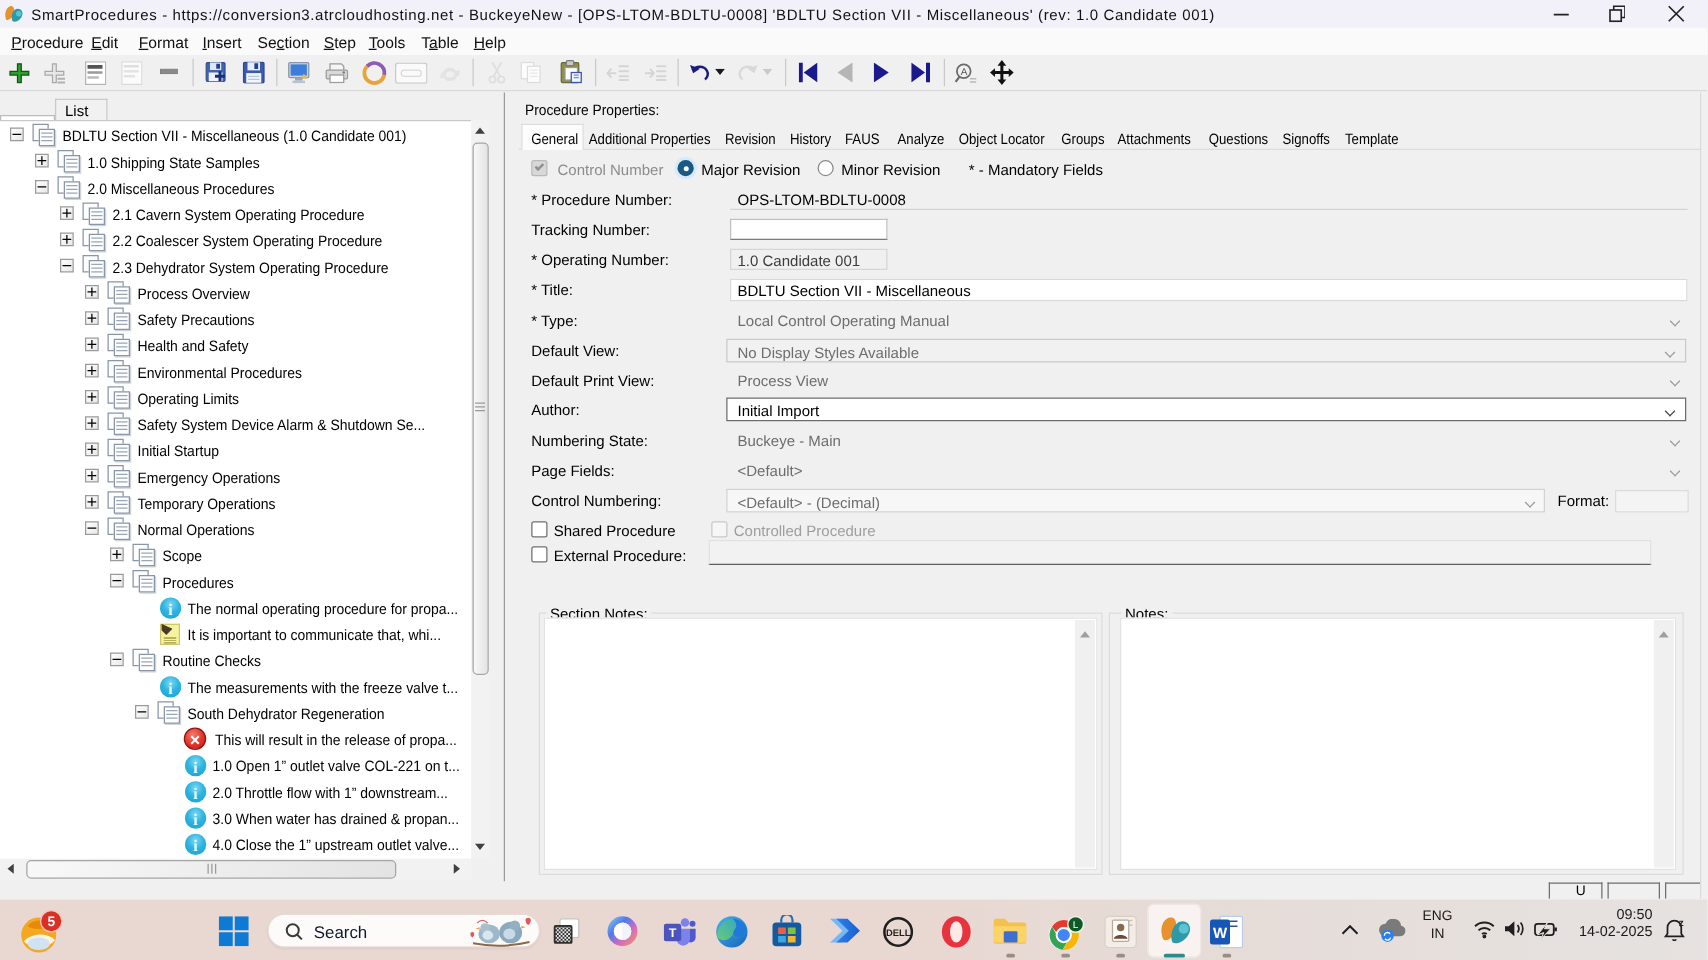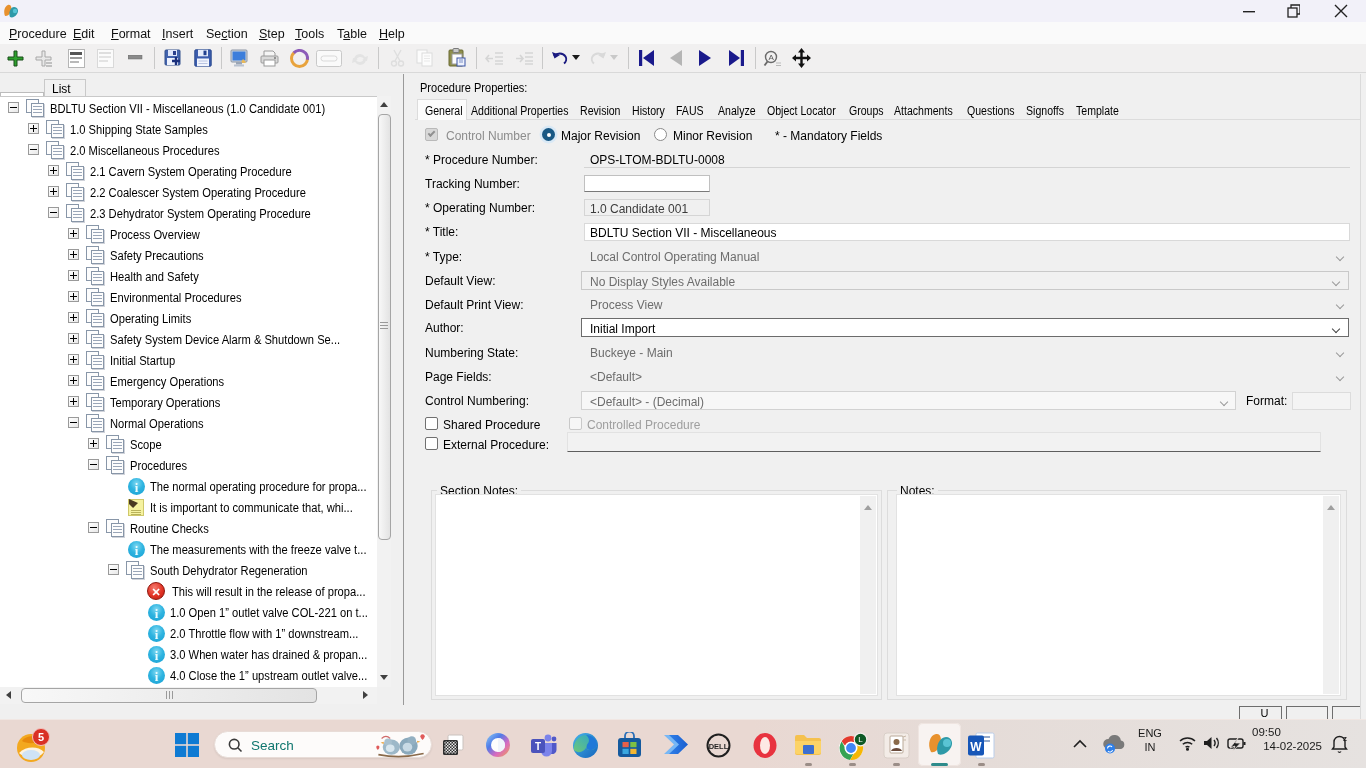--- a/index.html
+++ b/index.html
@@ -65,20 +65,21 @@
 </style>
 </head>
 <body>
 
 <div id="titlebar">
   <svg class="abs" style="left:3px;top:3px" width="17" height="16" viewBox="0 0 17 16">
     <path d="M2 13 C0 8 2 3 5 2 C8 1 9 5 8 8 C7 11 5 13 2 13 Z" fill="#e8912d"></path>
     <path d="M7 14 C5 9 8 4 11 4 C15 4 16 8 14 11 C12 14 9 15 7 14 Z" fill="#2e9aa8"></path>
     <circle cx="12" cy="8" r="2.2" fill="#56c4d4"></circle>
   </svg>
+  <div id="titletext">SmartProcedures - https://conversion3.atrcloudhosting.net - BuckeyeNew - [OPS-LTOM-BDLTU-0008] 'BDLTU Section VII - Miscellaneous' (rev: 1.0 Candidate 001)</div>
   <svg class="abs" style="left:1242px;top:0" width="14" height="22">
       <rect x="1" y="11" width="12" height="1.4" fill="#222"></rect>
     </svg>
   <svg class="abs" style="left:1286px;top:0" width="14" height="22" fill="none" stroke="#222" stroke-width="1.3">
     <rect x="2" y="8" width="9" height="9"></rect>
       <path d="M5 8 V5 H14 V14 H11"></path>
   </svg>
   <svg class="abs" style="left:1333px;top:0" width="16" height="22" stroke="#222" stroke-width="1.4">
       <path d="M2 5 L14 17 M14 5 L2 17"></path>
     </svg>
@@ -596,21 +597,21 @@
       <rect x="12.8" y="0" width="11.2" height="11.2" fill="#0e7ad3"></rect>
     <rect x="0" y="12.8" width="11.2" height="11.2" fill="#0e7ad3"></rect>
       <rect x="12.8" y="12.8" width="11.2" height="11.2" fill="#0e7ad3"></rect>
   </svg>
 
   <div style="position:absolute;left:214px;top:11px;width:218px;height:27px;border-radius:13.5px;background:#fdfbfa;border:1px solid #e8dcd7;box-shadow:0 1px 2px rgba(0,0,0,.08)">
     <svg class="abs" style="left:13px;top:6px" width="15" height="15" fill="none" stroke="#3a3a3a" stroke-width="1.6">
         <circle cx="6.2" cy="6.2" r="4.8"></circle>
         <path d="M9.8 9.8 L13.5 13.5"></path>
       </svg>
-    <div style="position:absolute;left:36px;top:6px;font-size:13.5px;color:#0f766e">Search</div>
+    <div style="position:absolute;left:36px;top:6px;font-size:13.5px;color:#0f172a">Search</div>
     <svg class="abs" style="left:158px;top:0px" width="56" height="27" viewBox="0 0 52 25">
       <path d="M8 6 Q12 2 16 6" fill="none" stroke="#d06a6a" stroke-width="1"></path>
       <ellipse cx="17" cy="14" rx="8" ry="7" fill="#9db8c8"></ellipse>
       <ellipse cx="33" cy="13" rx="8.5" ry="8" fill="#8aa9bc"></ellipse>
       <circle cx="14" cy="9.5" r="3.5" fill="#a8c0ce"></circle>
       <circle cx="36" cy="8" r="4" fill="#93b0c2"></circle>
       <path d="M10 9 l-3 1 3 1 z" fill="#e8a33d"></path>
         <path d="M41 8 l3 1 -3 1 z" fill="#e8a33d"></path>
       <ellipse cx="16" cy="15" rx="4" ry="3.5" fill="#d8e6ee"></ellipse>
       <ellipse cx="32" cy="14" rx="4.5" ry="4" fill="#c8dae5"></ellipse>
@@ -764,20 +765,20 @@
   </svg>
   <svg class="abs" style="left:1203px;top:15px" width="18" height="16">
     <path d="M1 6 h3 l4.5 -4 v12 L4 10 H1 Z" fill="#1f1f1f"></path>
     <path d="M11 5 a5 5 0 0 1 0 6 M13.5 3 a8 8 0 0 1 0 10" fill="none" stroke="#1f1f1f" stroke-width="1.4"></path>
   </svg>
   <svg class="abs" style="left:1226px;top:15px" width="21" height="16">
     <rect x="2" y="4" width="15" height="9" rx="2" fill="none" stroke="#1f1f1f" stroke-width="1.4"></rect>
     <rect x="17.5" y="7" width="2" height="3" fill="#1f1f1f"></rect>
     <path d="M4 13 L12 3 l-2.5 5 h5 L7 16 l2 -5 z" fill="#1f1f1f" stroke="#e8e0dc" stroke-width="0.8"></path>
   </svg>
-  <div style="position:absolute;left:1252px;top:6px;width:70px;text-align:left;font-size:11.5px;color:#1a1a1a">09:50</div>
+  <div style="position:absolute;left:1252px;top:6px;width:70px;text-align:right;font-size:11.5px;color:#1a1a1a">09:50</div>
   <div style="position:absolute;left:1252px;top:20px;width:70px;text-align:right;font-size:11.5px;color:#1a1a1a">14-02-2025</div>
   <svg class="abs" style="left:1331px;top:14px" width="17" height="19" viewBox="0 0 17 19">
     <path d="M3 13 v-5 a5.5 5.5 0 0 1 11 0 v5 l1.5 2 H1.5 Z" fill="none" stroke="#1f1f1f" stroke-width="1.4"></path>
     <path d="M7 17.5 a1.8 1.8 0 0 0 3 0" fill="none" stroke="#1f1f1f" stroke-width="1.3"></path>
     <text x="12" y="7" font-size="8" font-weight="bold" fill="#1f1f1f" font-family="Liberation Sans">z</text>
   </svg>
 </div>
 
 </body></html>

